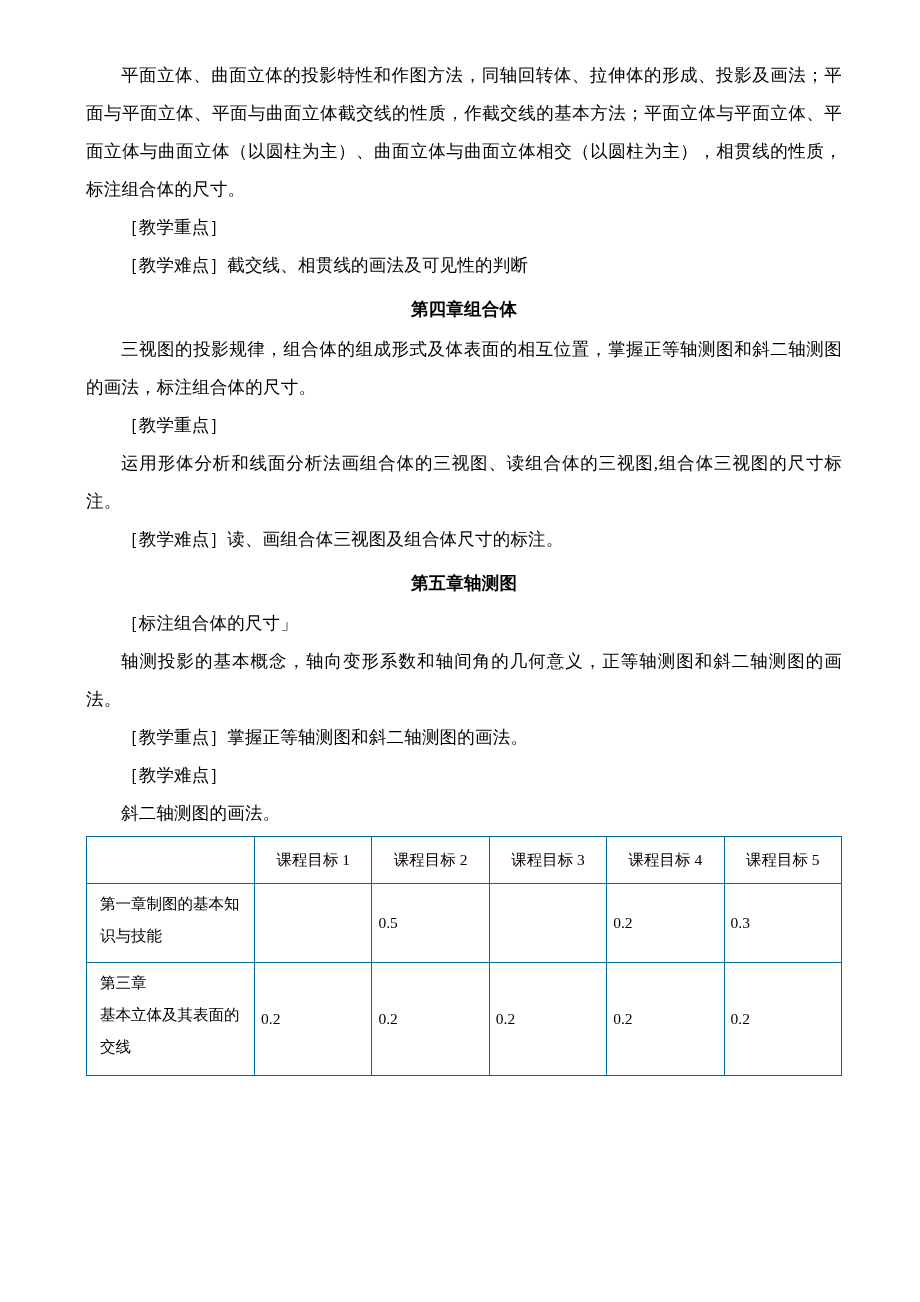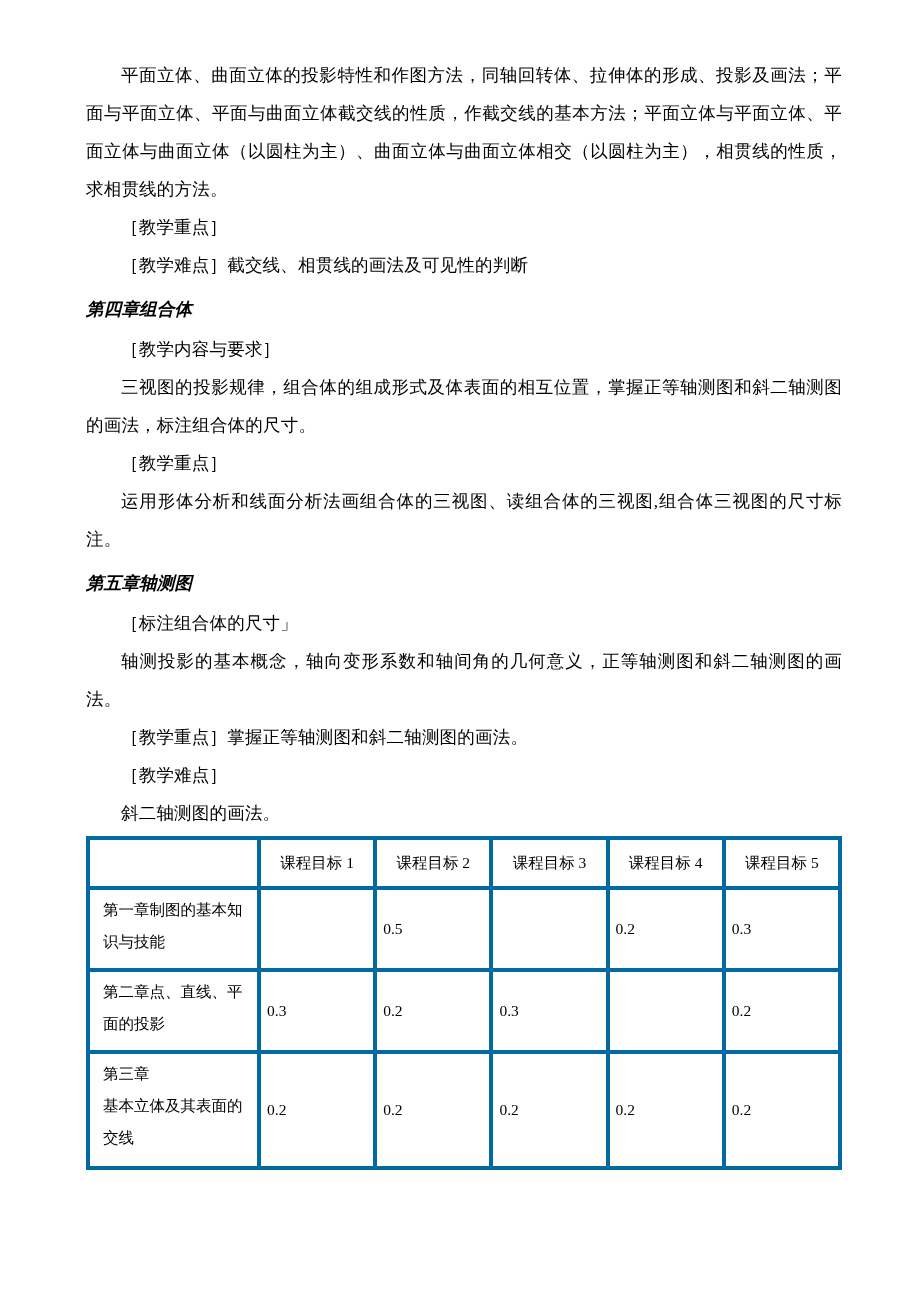--- a/index.html
+++ b/index.html
@@ -26,37 +26,37 @@
     font-size: 17.5px;
     line-height: 38px;
     text-align: justify;
     text-justify: inter-ideograph;
     letter-spacing: 0.2px;
   }
   .indent {
     text-indent: 2em;
   }
   .center {
+    text-align: center;
     font-weight: bold;
-    font-style: italic;
   }
   .heading {
     margin-top: 6px;
     margin-bottom: 2px;
   }
   .tbl-wrap {
     margin-top: 4px;
   }
   table {
     border-collapse: collapse;
     width: 100%;
     table-layout: fixed;
   }
   table td {
-    border: 4px solid #0369a1;
+    border: 1px solid #0369a1;
     font-size: 15.5px;
     line-height: 32px;
     padding: 4px 6px 4px 6px;
     vertical-align: top;
     height: 30px;
   }
   table td.hdr {
     text-align: center;
     vertical-align: middle;
     height: 42px;
@@ -71,30 +71,30 @@
     vertical-align: middle;
   }
   .row-tall td { height: 70px; }
   .row-xtall td { height: 104px; }
 </style>
 </head>
 <body>
 
 <div class="page">
 
-  <p class="indent">平面立体、曲面立体的投影特性和作图方法，同轴回转体、拉伸体的形成、投影及画法；平面与平面立体、平面与曲面立体截交线的性质，作截交线的基本方法；平面立体与平面立体、平面立体与曲面立体（以圆柱为主）、曲面立体与曲面立体相交（以圆柱为主），相贯线的性质，求相贯线的方法。</p>
+  <p class="indent">平面立体、曲面立体的投影特性和作图方法，同轴回转体、拉伸体的形成、投影及画法；平面与平面立体、平面与曲面立体截交线的性质，作截交线的基本方法；平面立体与平面立体、平面立体与曲面立体（以圆柱为主）、曲面立体与曲面立体相交（以圆柱为主），相贯线的性质，标注组合体的尺寸。</p>
   <p class="indent">［教学重点］</p>
   <p class="indent">［教学难点］截交线、相贯线的画法及可见性的判断</p>
 
   <p class="center heading">第四章组合体</p>
 
-  <p class="indent">［教学内容与要求］</p>
   <p class="indent">三视图的投影规律，组合体的组成形式及体表面的相互位置，掌握正等轴测图和斜二轴测图的画法，标注组合体的尺寸。</p>
   <p class="indent">［教学重点］</p>
   <p class="indent">运用形体分析和线面分析法画组合体的三视图、读组合体的三视图,组合体三视图的尺寸标注。</p>
+  <p class="indent">［教学难点］读、画组合体三视图及组合体尺寸的标注。</p>
 
   <p class="center heading">第五章轴测图</p>
 
   <p class="indent">［标注组合体的尺寸」</p>
   <p class="indent">轴测投影的基本概念，轴向变形系数和轴间角的几何意义，正等轴测图和斜二轴测图的画法。</p>
   <p class="indent">［教学重点］掌握正等轴测图和斜二轴测图的画法。</p>
   <p class="indent">［教学难点］</p>
   <p class="indent">斜二轴测图的画法。</p>
 
   <div class="tbl-wrap">
@@ -109,28 +109,20 @@
           <td class="hdr">课程目标 5</td>
         </tr>
         <tr class="row-tall">
           <td class="first-col">第一章制图的基本知识与技能</td>
           <td class="val"></td>
           <td class="val">0.5</td>
           <td class="val"></td>
           <td class="val">0.2</td>
           <td class="val">0.3</td>
         </tr>
-        <tr class="row-tall">
-          <td class="first-col">第二章点、直线、平面的投影</td>
-          <td class="val">0.3</td>
-          <td class="val">0.2</td>
-          <td class="val">0.3</td>
-          <td class="val"></td>
-          <td class="val">0.2</td>
-        </tr>
         <tr class="row-xtall">
           <td class="first-col" style="white-space: pre-line;">第三章
 基本立体及其表面的交线</td>
           <td class="val">0.2</td>
           <td class="val">0.2</td>
           <td class="val">0.2</td>
           <td class="val">0.2</td>
           <td class="val">0.2</td>
         </tr>
       </tbody>

